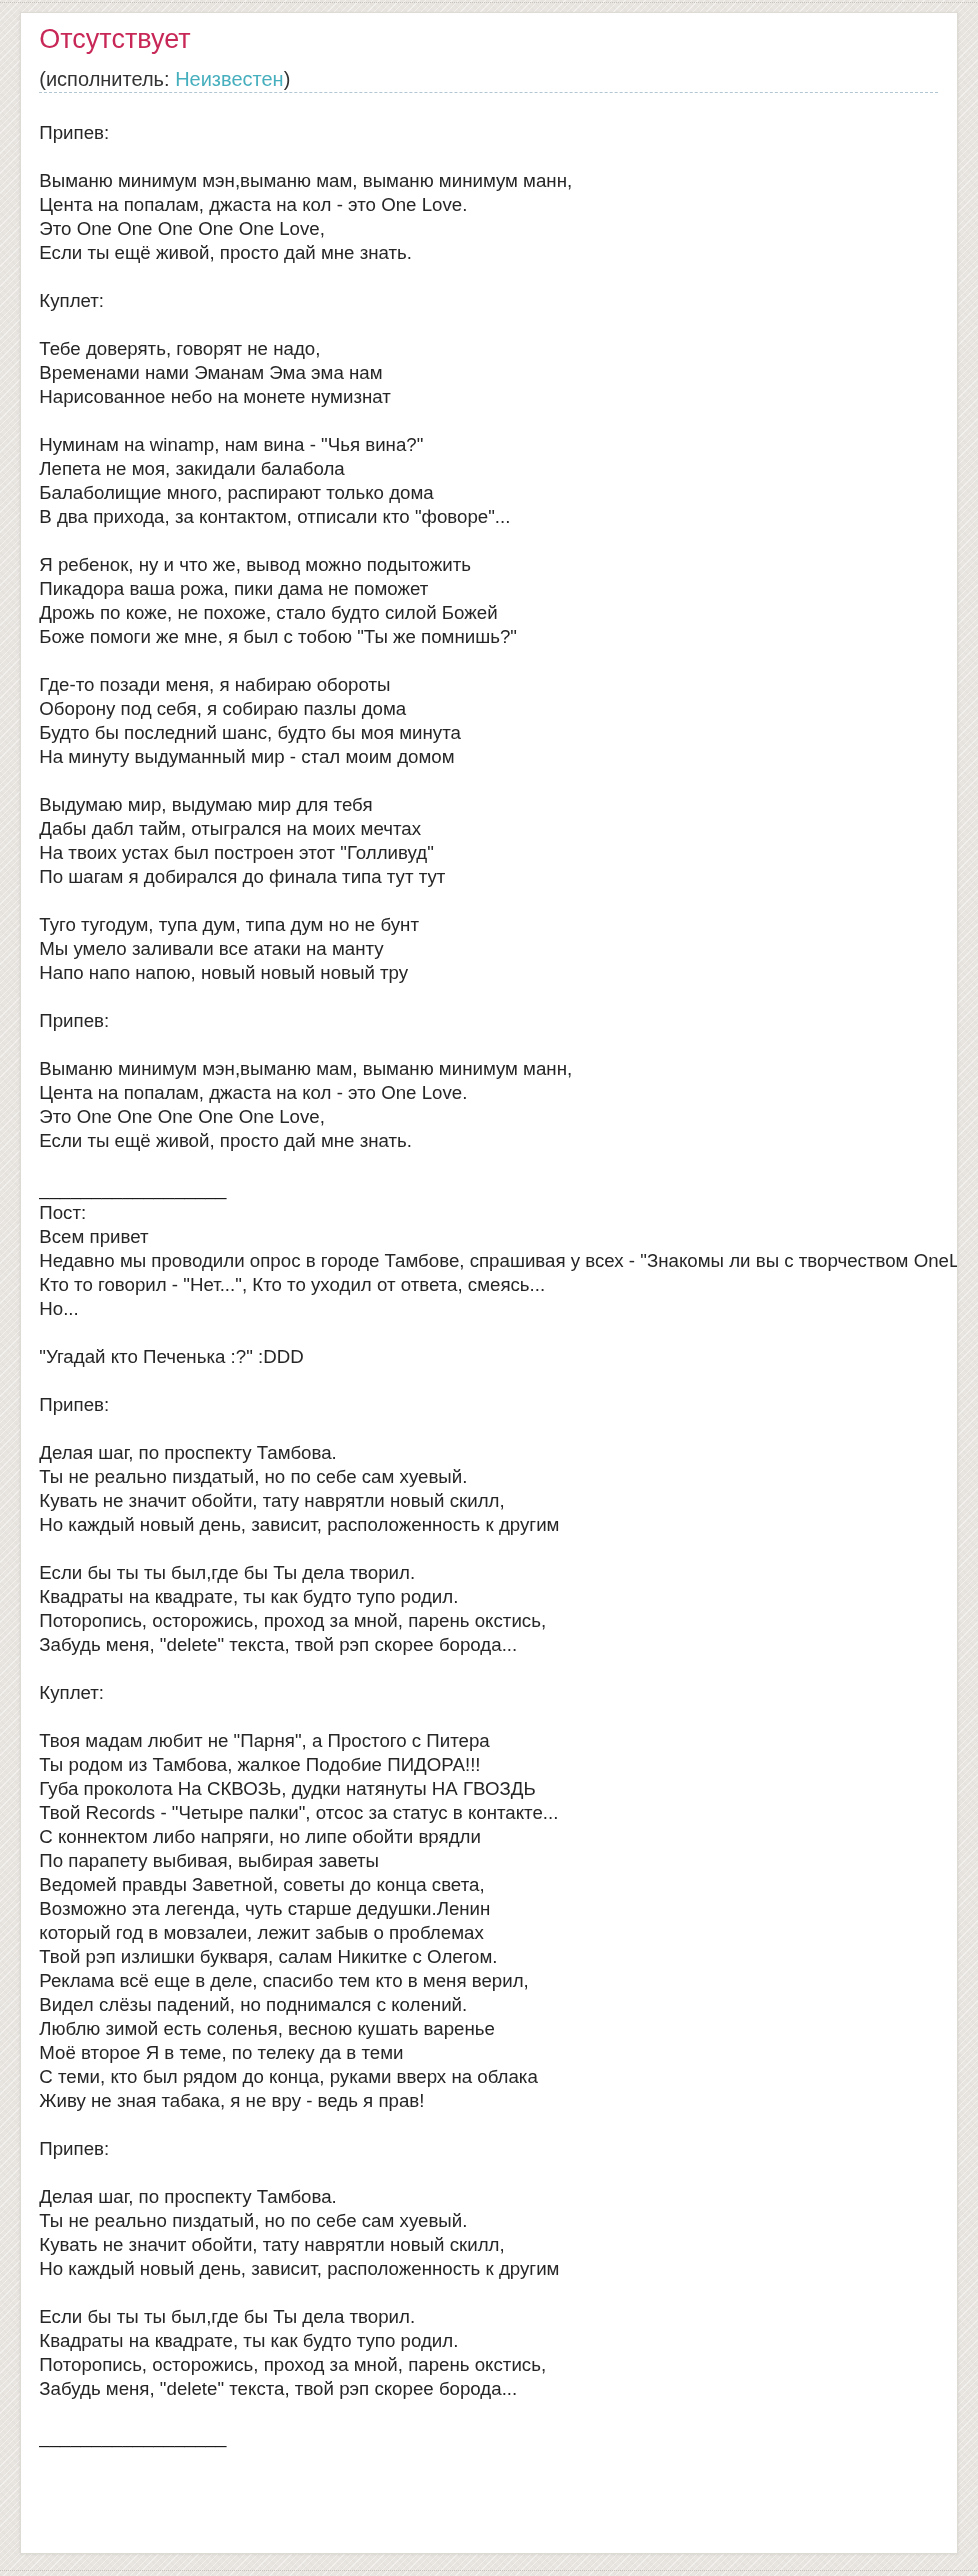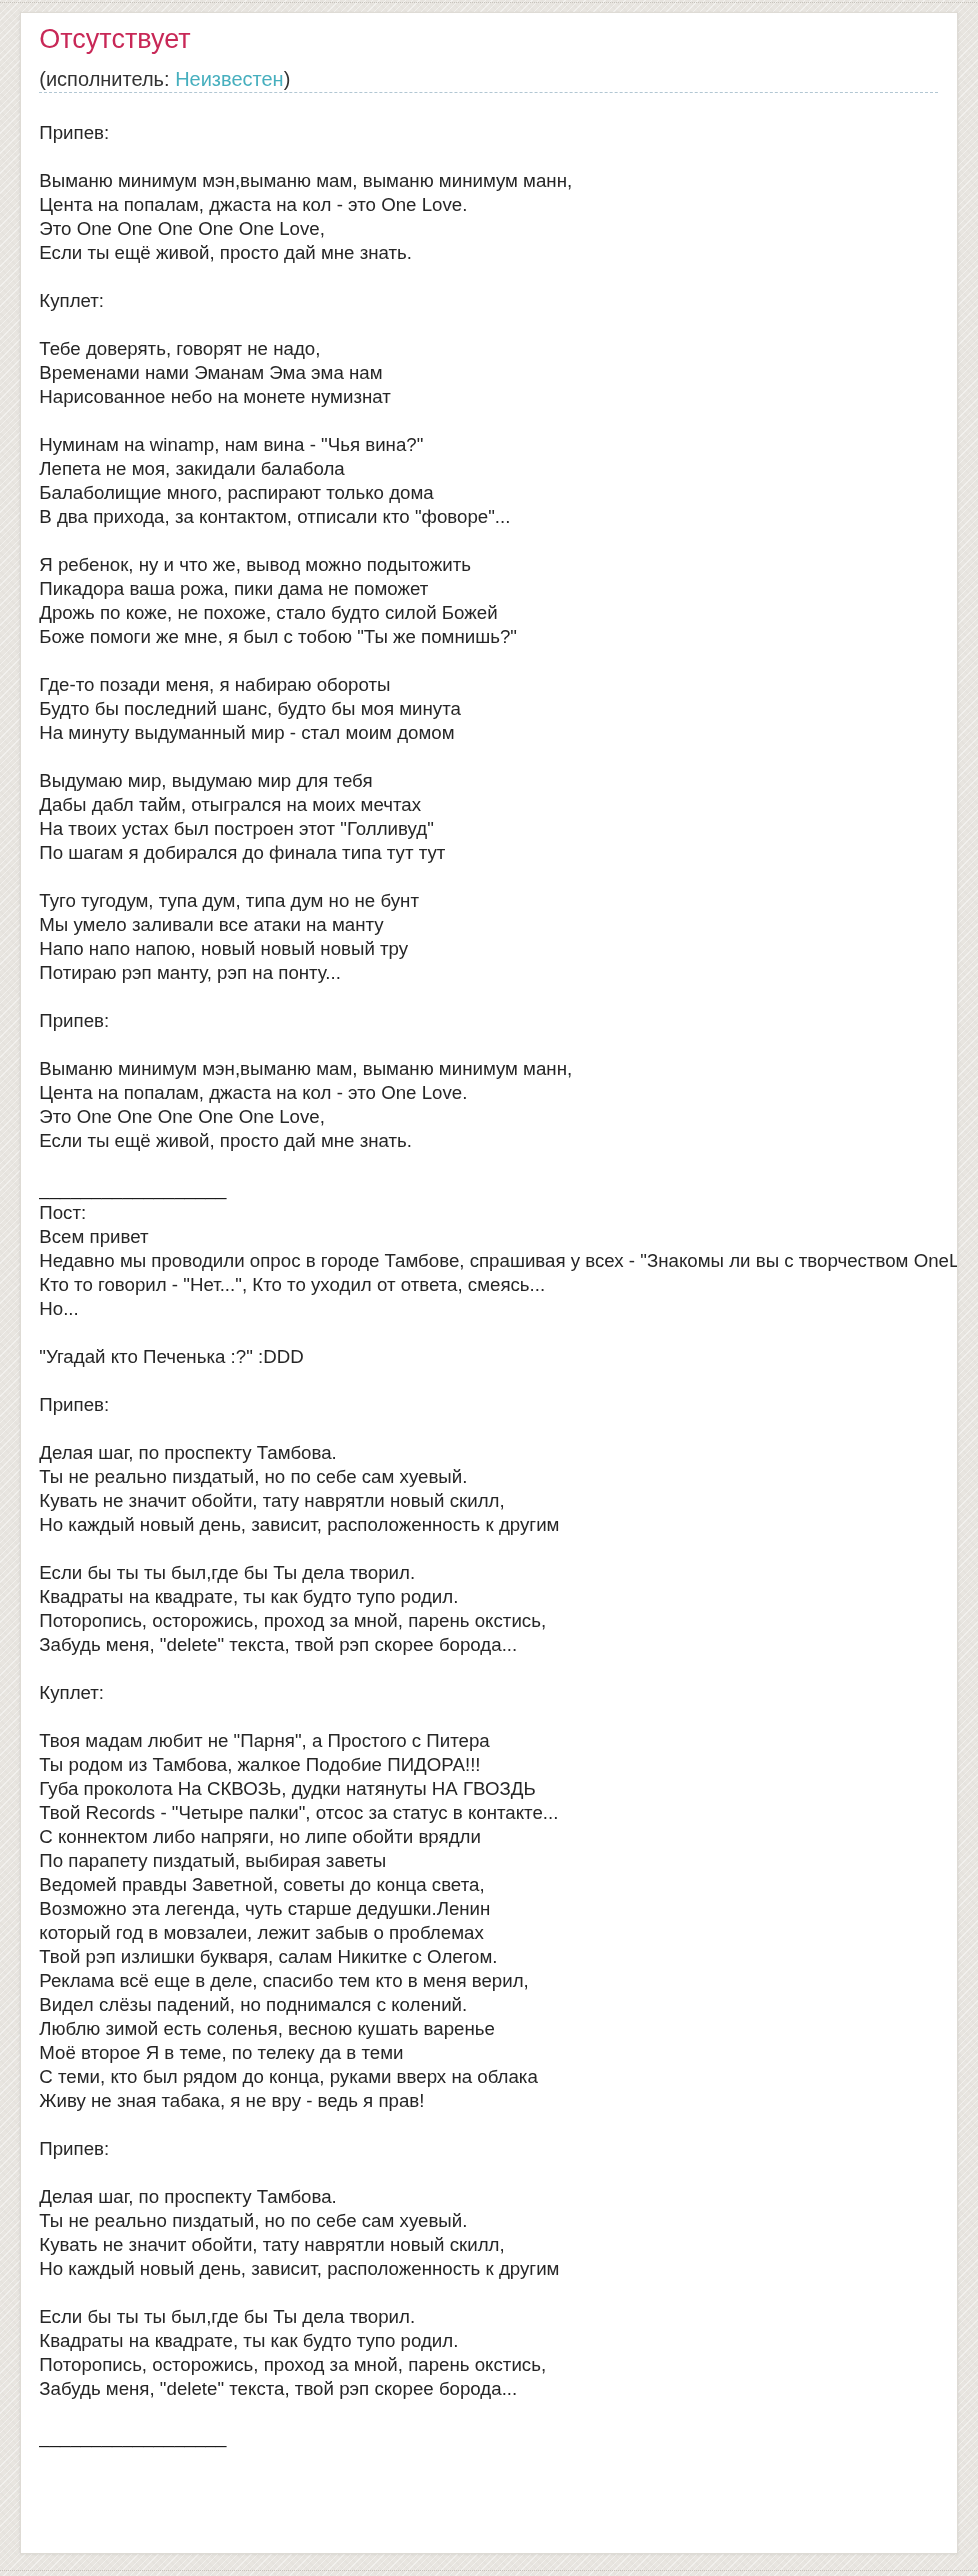--- a/index.html
+++ b/index.html
@@ -104,32 +104,32 @@
       <div class="line">Лепета не моя, закидали балабола</div>
       <div class="line">Балаболищие много, распирают только дома</div>
       <div class="line">В два прихода, за контактом, отписали кто "фоворе"...</div>
       <div class="line"></div>
       <div class="line">Я ребенок, ну и что же, вывод можно подытожить</div>
       <div class="line">Пикадора ваша рожа, пики дама не поможет</div>
       <div class="line">Дрожь по коже, не похоже, стало будто силой Божей</div>
       <div class="line">Боже помоги же мне, я был с тобою "Ты же помнишь?"</div>
       <div class="line"></div>
       <div class="line">Где-то позади меня, я набираю обороты</div>
+      <div class="line">Оборону под себя, я собираю пазлы дома</div>
       <div class="line">Будто бы последний шанс, будто бы моя минута</div>
       <div class="line">На минуту выдуманный мир - стал моим домом</div>
       <div class="line"></div>
       <div class="line">Выдумаю мир, выдумаю мир для тебя</div>
       <div class="line">Дабы дабл тайм, отыгрался на моих мечтах</div>
       <div class="line">На твоих устах был построен этот "Голливуд"</div>
       <div class="line">По шагам я добирался до финала типа тут тут</div>
       <div class="line"></div>
       <div class="line">Туго тугодум, тупа дум, типа дум но не бунт</div>
       <div class="line">Мы умело заливали все атаки на манту</div>
       <div class="line">Напо напо напою, новый новый новый тру</div>
-      <div class="line">Потираю рэп манту, рэп на понту...</div>
       <div class="line"></div>
       <div class="line">Припев:</div>
       <div class="line"></div>
       <div class="line">Выманю минимум мэн,выманю мам, выманю минимум манн,</div>
       <div class="line">Цента на попалам, джаста на кол - это One Love.</div>
       <div class="line">Это One One One One One Love,</div>
       <div class="line">Если ты ещё живой, просто дай мне знать.</div>
       <div class="line"></div>
       <div class="line divider">__________________</div>
       <div class="line">Пост:</div>
@@ -152,21 +152,21 @@
       <div class="line">Поторопись, осторожись, проход за мной, парень окстись,</div>
       <div class="line">Забудь меня, "delete" текста, твой рэп скорее борода...</div>
       <div class="line"></div>
       <div class="line">Куплет:</div>
       <div class="line"></div>
       <div class="line">Твоя мадам любит не "Парня", а Простого с Питера</div>
       <div class="line">Ты родом из Тамбова, жалкое Подобие ПИДОРА!!!</div>
       <div class="line">Губа проколота На СКВОЗЬ, дудки натянуты НА ГВОЗДЬ</div>
       <div class="line">Твой Records - "Четыре палки", отсос за статус в контакте...</div>
       <div class="line">С коннектом либо напряги, но липе обойти врядли</div>
-      <div class="line">По парапету пиздатый, выбирая заветы</div>
+      <div class="line">По парапету выбивая, выбирая заветы</div>
       <div class="line">Ведомей правды Заветной, советы до конца света,</div>
       <div class="line">Возможно эта легенда, чуть старше дедушки.Ленин</div>
       <div class="line">который год в мовзалеи, лежит забыв о проблемах</div>
       <div class="line">Твой рэп излишки букваря, салам Никитке с Олегом.</div>
       <div class="line">Реклама всё еще в деле, спасибо тем кто в меня верил,</div>
       <div class="line">Видел слёзы падений, но поднимался с колений.</div>
       <div class="line">Люблю зимой есть соленья, весною кушать варенье</div>
       <div class="line">Моё второе Я в теме, по телеку да в теми</div>
       <div class="line">С теми, кто был рядом до конца, руками вверх на облака</div>
       <div class="line">Живу не зная табака, я не вру - ведь я прав!</div>

